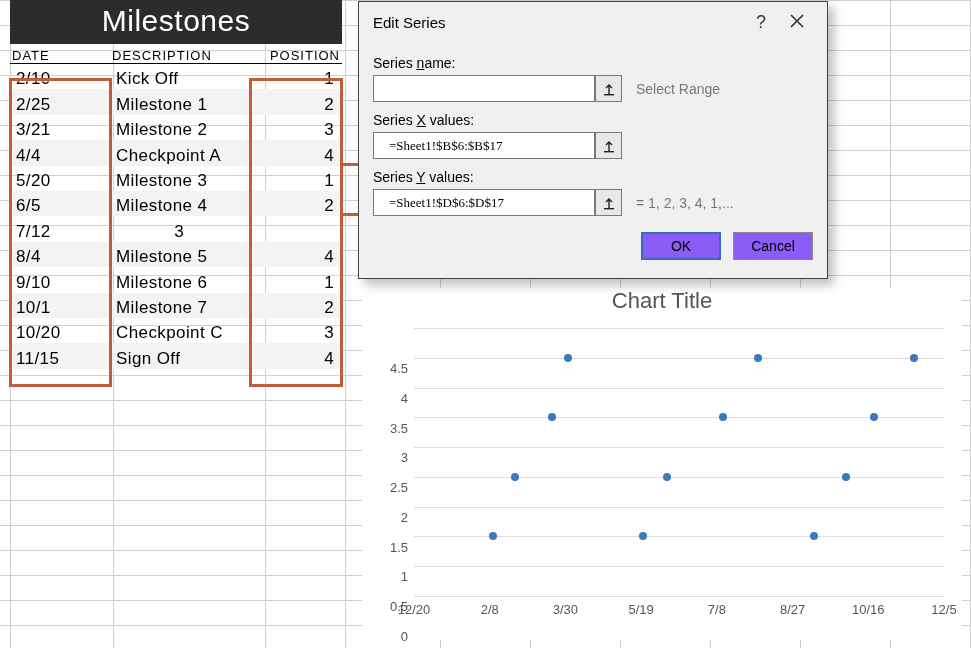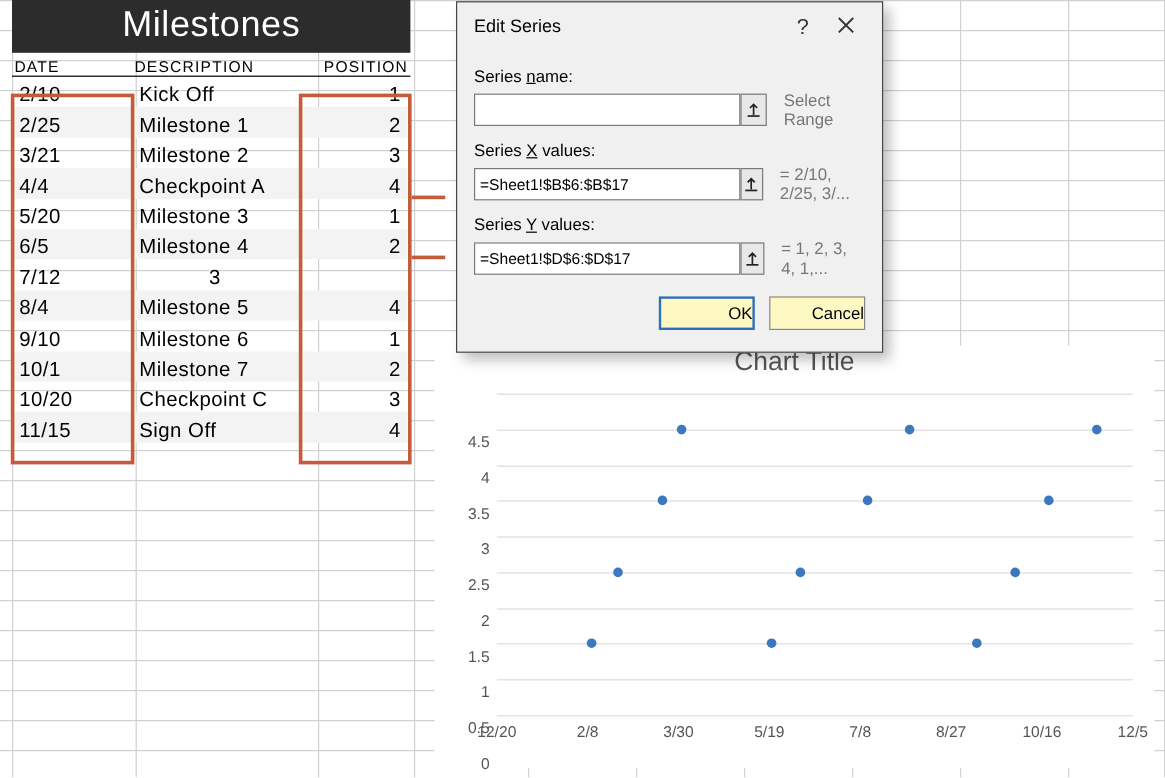--- a/index.html
+++ b/index.html
@@ -46,52 +46,51 @@
     position: absolute; border: 3px solid #c45b3a; z-index: 3; pointer-events: none;
     box-shadow: 0 0 0 1px rgba(255,255,255,0.3) inset;
   }
 
   .connector {
     position: absolute; height: 3px; background: #c45b3a; z-index: 3;
   }
 
   
   .dialog {
-    position: absolute; top: 1px; left: 358px; width: 356px;
+    position: absolute; top: 1px; left: 358px; width: 470px;
     border: 1px solid #444; background: #f0f0f0; z-index: 5;
     box-shadow: 6px 6px 10px rgba(0,0,0,0.25);
     font-size: 14px;
-    margin-left: 22px;
   }
   .titlebar {
     display: flex; align-items: center; padding: 10px 12px 10px 14px;
   }
   .titlebar .title { flex: 1; font-size: 15px; }
   .win-icon { width: 36px; text-align: center; cursor: pointer; }
   .win-icon svg { width: 14px; height: 14px; }
   .dlg-body { padding: 6px 14px 12px 14px; }
   .fieldrow { margin: 6px 0 10px; }
   .label { font-size: 14px; margin-bottom: 4px; }
   .u { text-decoration: underline; }
   .input-line { display: flex; align-items: center; gap: 10px; }
   .text-input {
     flex: 0 0 222px; height: 27px; border: 1px solid #7a7a7a; background: #fff;
-    font-family: Liberation Sans, sans-serif; font-size: 13px; padding: 0 4px;
+    font-family: Liberation Serif, serif; font-size: 13px; padding: 0 15px;
   }
   .ref-btn {
     width: 27px; height: 27px; border: 1px solid #7a7a7a; background: #e8e8e8;
     display: inline-flex; align-items: center; justify-content: center; margin-left: -10px;
     cursor: pointer;
   }
   .ref-btn svg { width: 12px; height: 14px; }
   .hint { color: #777; font-size: 14px; margin-left: 4px; }
   .btnrow { text-align: right; padding: 6px 0 6px; }
   .btn {
     display: inline-block; width: 80px; height: 28px; line-height: 26px;
-    border: 1px solid #888; background: #fef9c3; text-align: right;
+    border: 1px solid #888; background: #8b5cf6; text-align: center;
     margin-left: 8px; cursor: pointer; font-size: 14px;
   }
   .btn.primary { border: 2px solid #2f6fbe; line-height: 24px; }
 
   
   .chart {
     position: absolute; top: 288px; left: 362px; width: 600px; height: 352px;
     background: #fff; z-index: 2;
   }
   .chart-title { text-align: center; font-size: 22px; color: #555; margin-bottom: 6px; }
@@ -248,21 +247,20 @@
     <div class="fieldrow">
       <div class="label"><span>Series </span><span class="u">X</span><span> values:</span></div>
       <div class="input-line">
         <input class="text-input" value="=Sheet1!$B$6:$B$17" style="">
         <div class="ref-btn">
           <svg viewBox="0 0 12 14">
               <path d="M6 12 V3 M3 6 L6 3 L9 6" stroke="#222" stroke-width="1.4" fill="none"></path>
               <rect x="1" y="12" width="10" height="1.4" fill="#222"></rect>
             </svg>
         </div>
-        <div class="hint">= 2/10, 2/25, 3/...</div>
       </div>
     </div>
     <div class="fieldrow">
       <div class="label"><span>Series </span><span class="u">Y</span><span> values:</span></div>
       <div class="input-line">
         <input class="text-input" value="=Sheet1!$D$6:$D$17" style="">
         <div class="ref-btn">
           <svg viewBox="0 0 12 14">
               <path d="M6 12 V3 M3 6 L6 3 L9 6" stroke="#222" stroke-width="1.4" fill="none"></path>
               <rect x="1" y="12" width="10" height="1.4" fill="#222"></rect>

